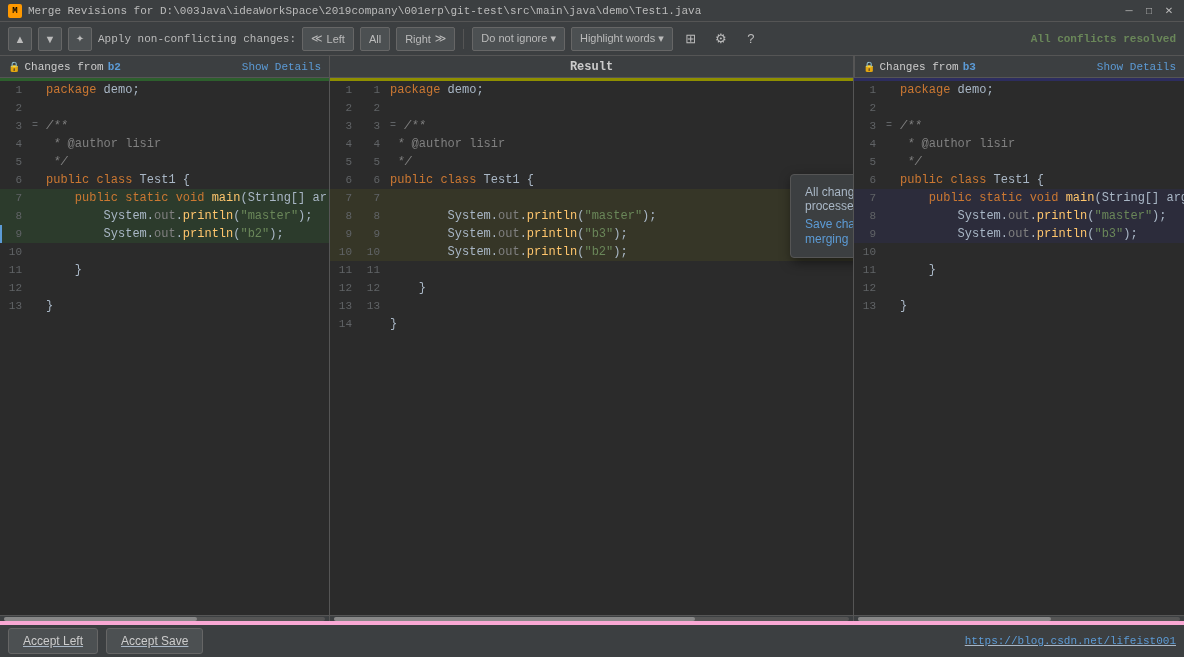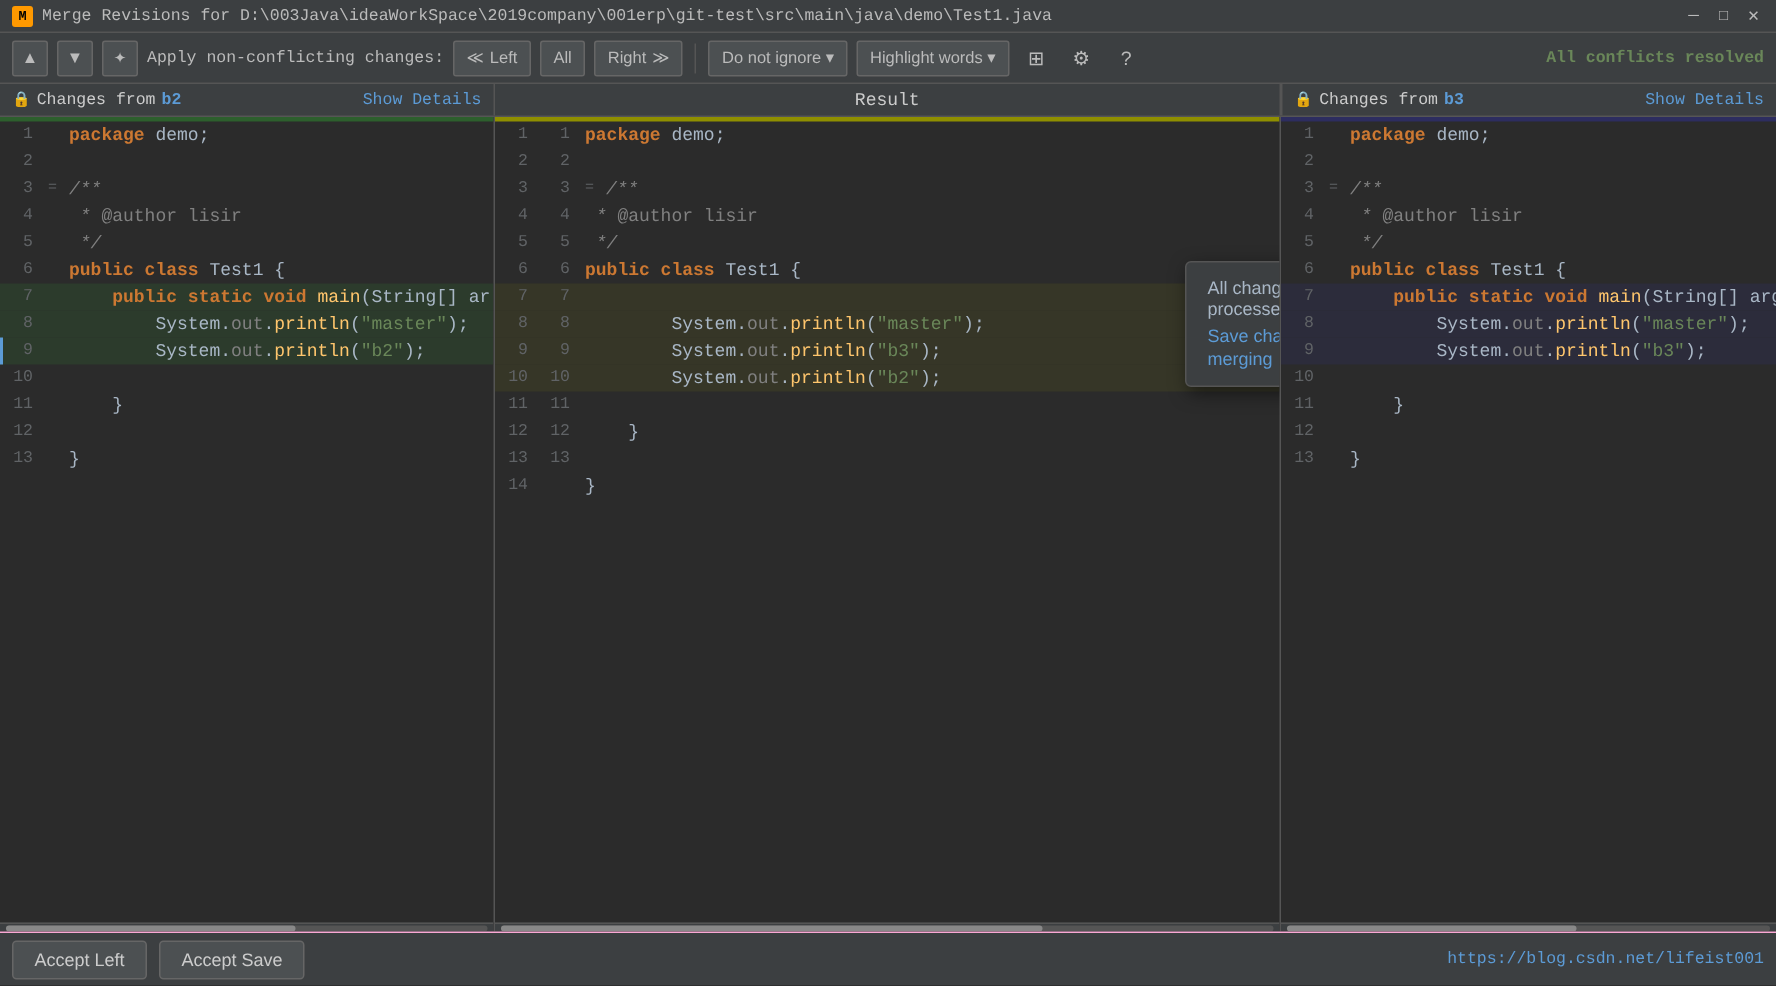--- a/index.html
+++ b/index.html
@@ -141,21 +141,21 @@
       font-size: 11px;
       color: #bbb;
       border-right: 1px solid #555;
       gap: 4px;
     }
     .panel-header-left { width: 330px; }
     .panel-header-center {
       flex: 1;
       justify-content: center;
       font-size: 12px;
-      font-weight: normal;
+      font-weight: bold;
       color: #ccc;
     }
     .panel-header-right { width: 330px; border-right: none; border-left: 1px solid #555; margin-left: auto; }
     .show-details-link {
       color: #5c9bd6;
       cursor: pointer;
       font-size: 11px;
       margin-left: auto;
       text-decoration: none;
     }
@@ -215,21 +215,21 @@
     }
     .line-content {
       flex: 1;
       padding-left: 4px;
       font-size: 12px;
       white-space: pre;
       color: #a9b7c6;
     }
 
     
-    .kw { color: #cc7832; font-weight: bold; }
+    .kw { color: #cc7832; font-weight: normal; }
     .comment { color: #808080; font-style: italic; }
     .string { color: #6a8759; }
     .method { color: #ffc66d; }
     .italic-author { color: #808080; }
 
     
     .conflict-b2 { background: rgba(45, 95, 45, 0.3); }
     .conflict-b3 { background: rgba(45, 45, 95, 0.3); }
     .conflict-merge { background: rgba(80, 80, 30, 0.3); }
     .gutter-eq {
@@ -300,29 +300,30 @@
     .scrollbar-thumb {
       height: 4px;
       background: #888;
       border-radius: 2px;
     }
 
     
     #bottom-bar {
       height: 36px;
       background: #3c3f41;
-      border-top: 1px solid #f9a8d4;
+      border-top: 4px solid #f9a8d4;
       display: flex;
       align-items: center;
       padding: 0 8px;
       gap: 8px;
       position: absolute;
       bottom: 0;
       left: 0;
       right: 0;
+      text-decoration: underline;
     }
     .accept-btn {
       height: 26px;
       padding: 0 14px;
       border: 1px solid #666;
       border-radius: 3px;
       background: #4c5052;
       color: #ccc;
       font-size: 12px;
       cursor: pointer;

